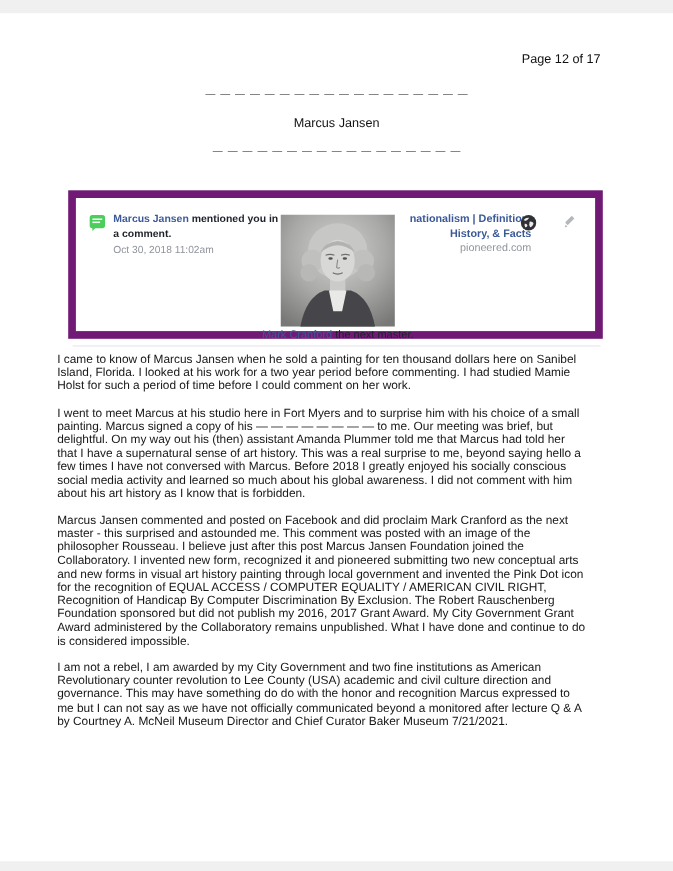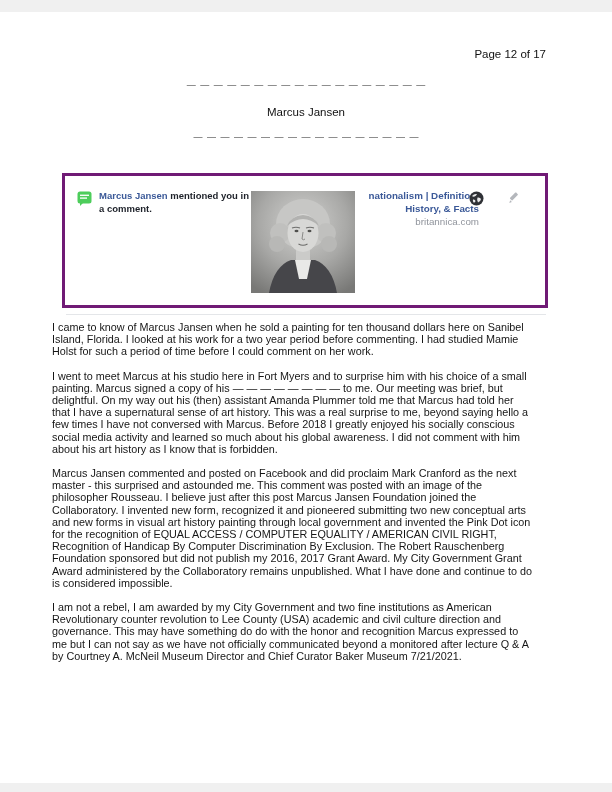--- a/index.html
+++ b/index.html
@@ -19,21 +19,21 @@
   .dash-top { top:68px; }
   .dash-bottom { top:120px; }
   .doc-title {
     position:absolute; top:94px; left:0; width:612px; text-align:center;
     font-size:11.5px; color:#111;
   }
 
   
   .fb-card {
     position:absolute; left:62px; top:161px; width:486px; height:135px;
-    border:3px solid #701a75; background:#fff; box-sizing:border-box;
+    border:7px solid #701a75; background:#fff; box-sizing:border-box;
   }
   .fb-after-line {
     position:absolute; left:66px; top:302px; width:480px;
     border-top:1px solid #e4e6e9; height:0;
   }
   .fb-bubble-icon { position:absolute; left:12px; top:15px; width:15px; height:15px; }
   .fb-notif-text {
     position:absolute; left:34px; top:13px; width:150px;
     font-size:9.5px; line-height:13px; color:#1d2129; font-weight:bold;
   }
@@ -80,20 +80,21 @@
       <svg width="15" height="15" viewBox="0 0 15 15">
         <rect x="0.5" y="0.5" width="14" height="12" rx="2.5" fill="#4dcd5b"></rect>
         <path d="M3 11 L3 15 L7 11 Z" fill="#4dcd5b"></path>
         <rect x="3" y="3.6" width="9" height="1.4" fill="#ffffff" opacity="0.95"></rect>
         <rect x="3" y="6.4" width="7" height="1.4" fill="#ffffff" opacity="0.95"></rect>
       </svg>
     </span>
 
     <div class="fb-notif-text">
       <span class="actor">Marcus Jansen</span><span> mentioned you in a comment.</span>
+      <div class="fb-timestamp">Oct 30, 2018 11:02am</div>
     </div>
 
     <svg class="fb-portrait" viewBox="0 0 104 102">
       <defs>
         <radialGradient id="bgGrad" cx="50%" cy="32%" r="78%">
           <stop offset="0%" stop-color="#d2d2d0"></stop>
           <stop offset="55%" stop-color="#a8a8a6"></stop>
           <stop offset="100%" stop-color="#787876"></stop>
         </radialGradient>
       </defs>
@@ -109,24 +110,27 @@
       <ellipse cx="52" cy="42" rx="15.5" ry="19" fill="#d8d8d6"></ellipse>
       <path d="M36 35 Q52 21 68 35 Q64 25 52 24 Q40 25 36 35" fill="#b2b2b0"></path>
       <path d="M41 37 Q45 35.5 49 37" stroke="#6e6e6c" stroke-width="1.1" fill="none"></path>
       <path d="M55 37 Q59 35.5 63 37" stroke="#6e6e6c" stroke-width="1.1" fill="none"></path>
       <ellipse cx="45.5" cy="40" rx="2" ry="1.2" fill="#50504e"></ellipse>
       <ellipse cx="58.5" cy="40" rx="2" ry="1.2" fill="#50504e"></ellipse>
       <path d="M52 41 L51 48 Q52.5 49.5 54 48" stroke="#8a8a88" stroke-width="1" fill="none"></path>
       <path d="M47.5 53 Q52 55.5 56.5 53" stroke="#6a6a68" stroke-width="1.1" fill="none"></path>
     </svg>
 
+    <div class="fb-caption">
+      <span class="cap-link">Mark Cranford</span><span> the next master.</span>
+    </div>
 
     <div class="fb-preview">
       <div class="preview-title">nationalism | Definition, History, &amp; Facts</div>
-      <div class="preview-source">britannica.com</div>
+      <div class="preview-source">pioneered.com</div>
     </div>
 
     <span class="fb-globe-icon">
       <svg width="15" height="15" viewBox="0 0 15 15">
         <circle cx="7.5" cy="7.5" r="7" fill="#2f3136"></circle>
         <path d="M3 5 Q5 2.5 8 3 Q7 5 5.5 5.5 Q4 6 3 5 Z" fill="#ffffff" opacity="0.9"></path>
         <path d="M8.5 6.5 Q11 6 12 8 Q11.5 11 9 11.5 Q7.5 9 8.5 6.5 Z" fill="#ffffff" opacity="0.9"></path>
         <path d="M4 8.5 Q6 8 6.5 10 Q6 12 4.5 11.5 Q3.5 10 4 8.5 Z" fill="#ffffff" opacity="0.9"></path>
       </svg>
     </span>

